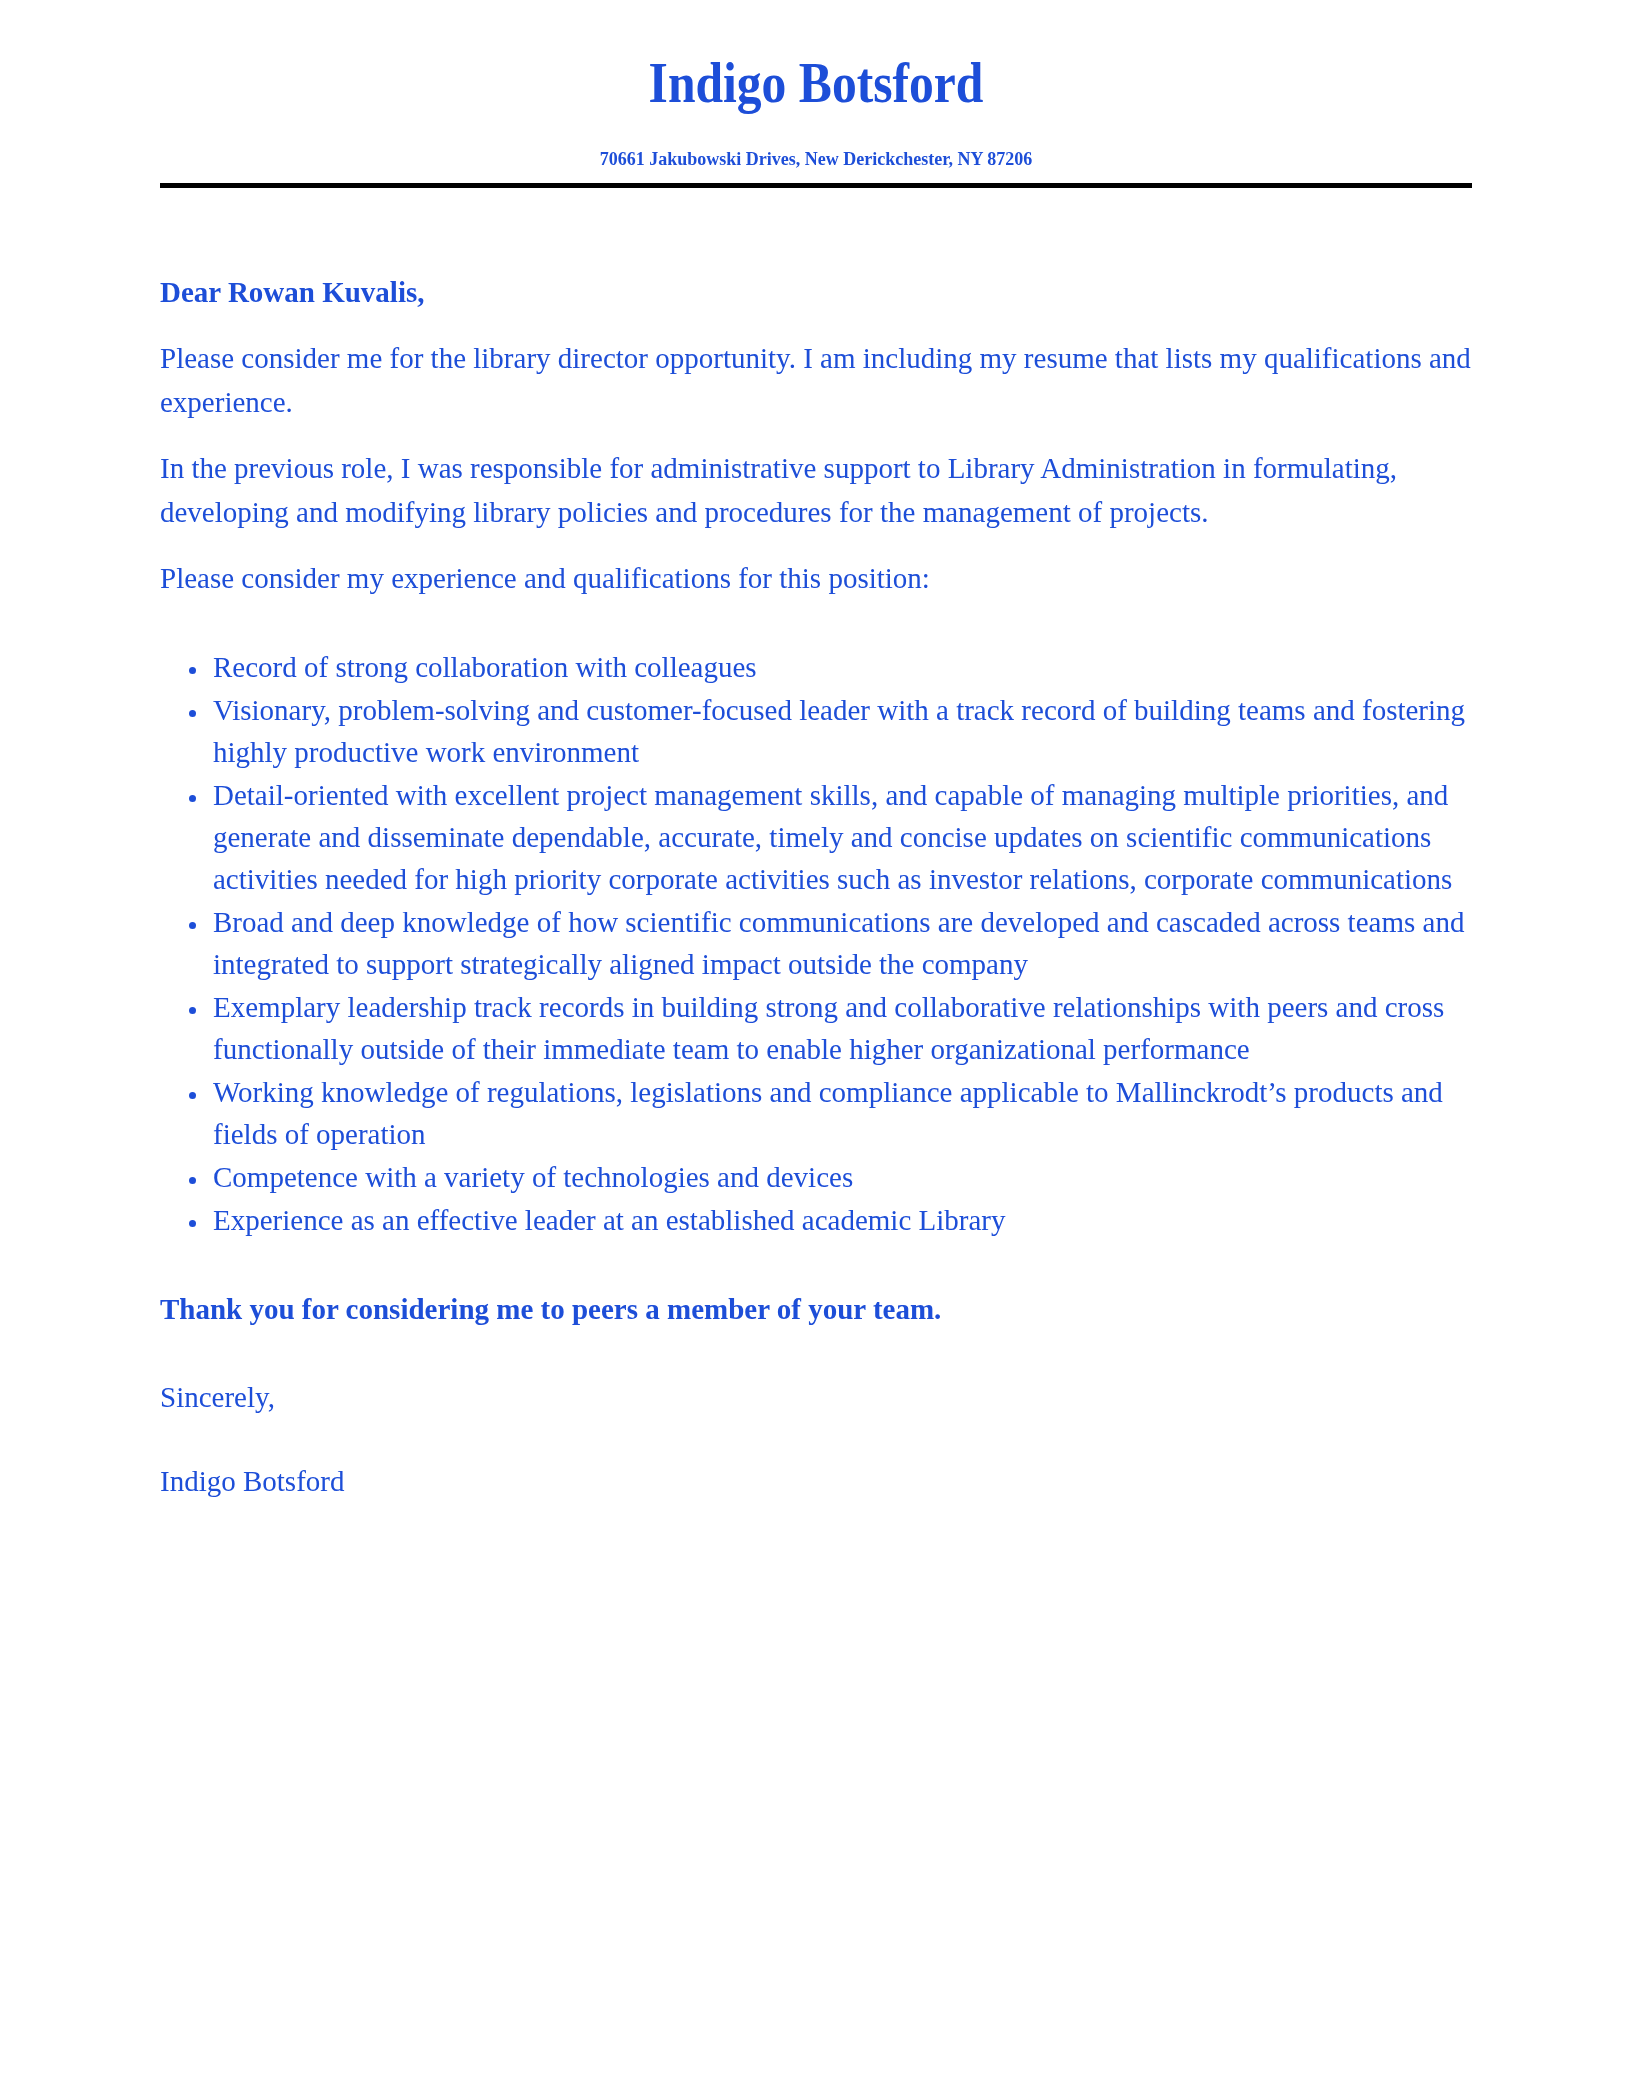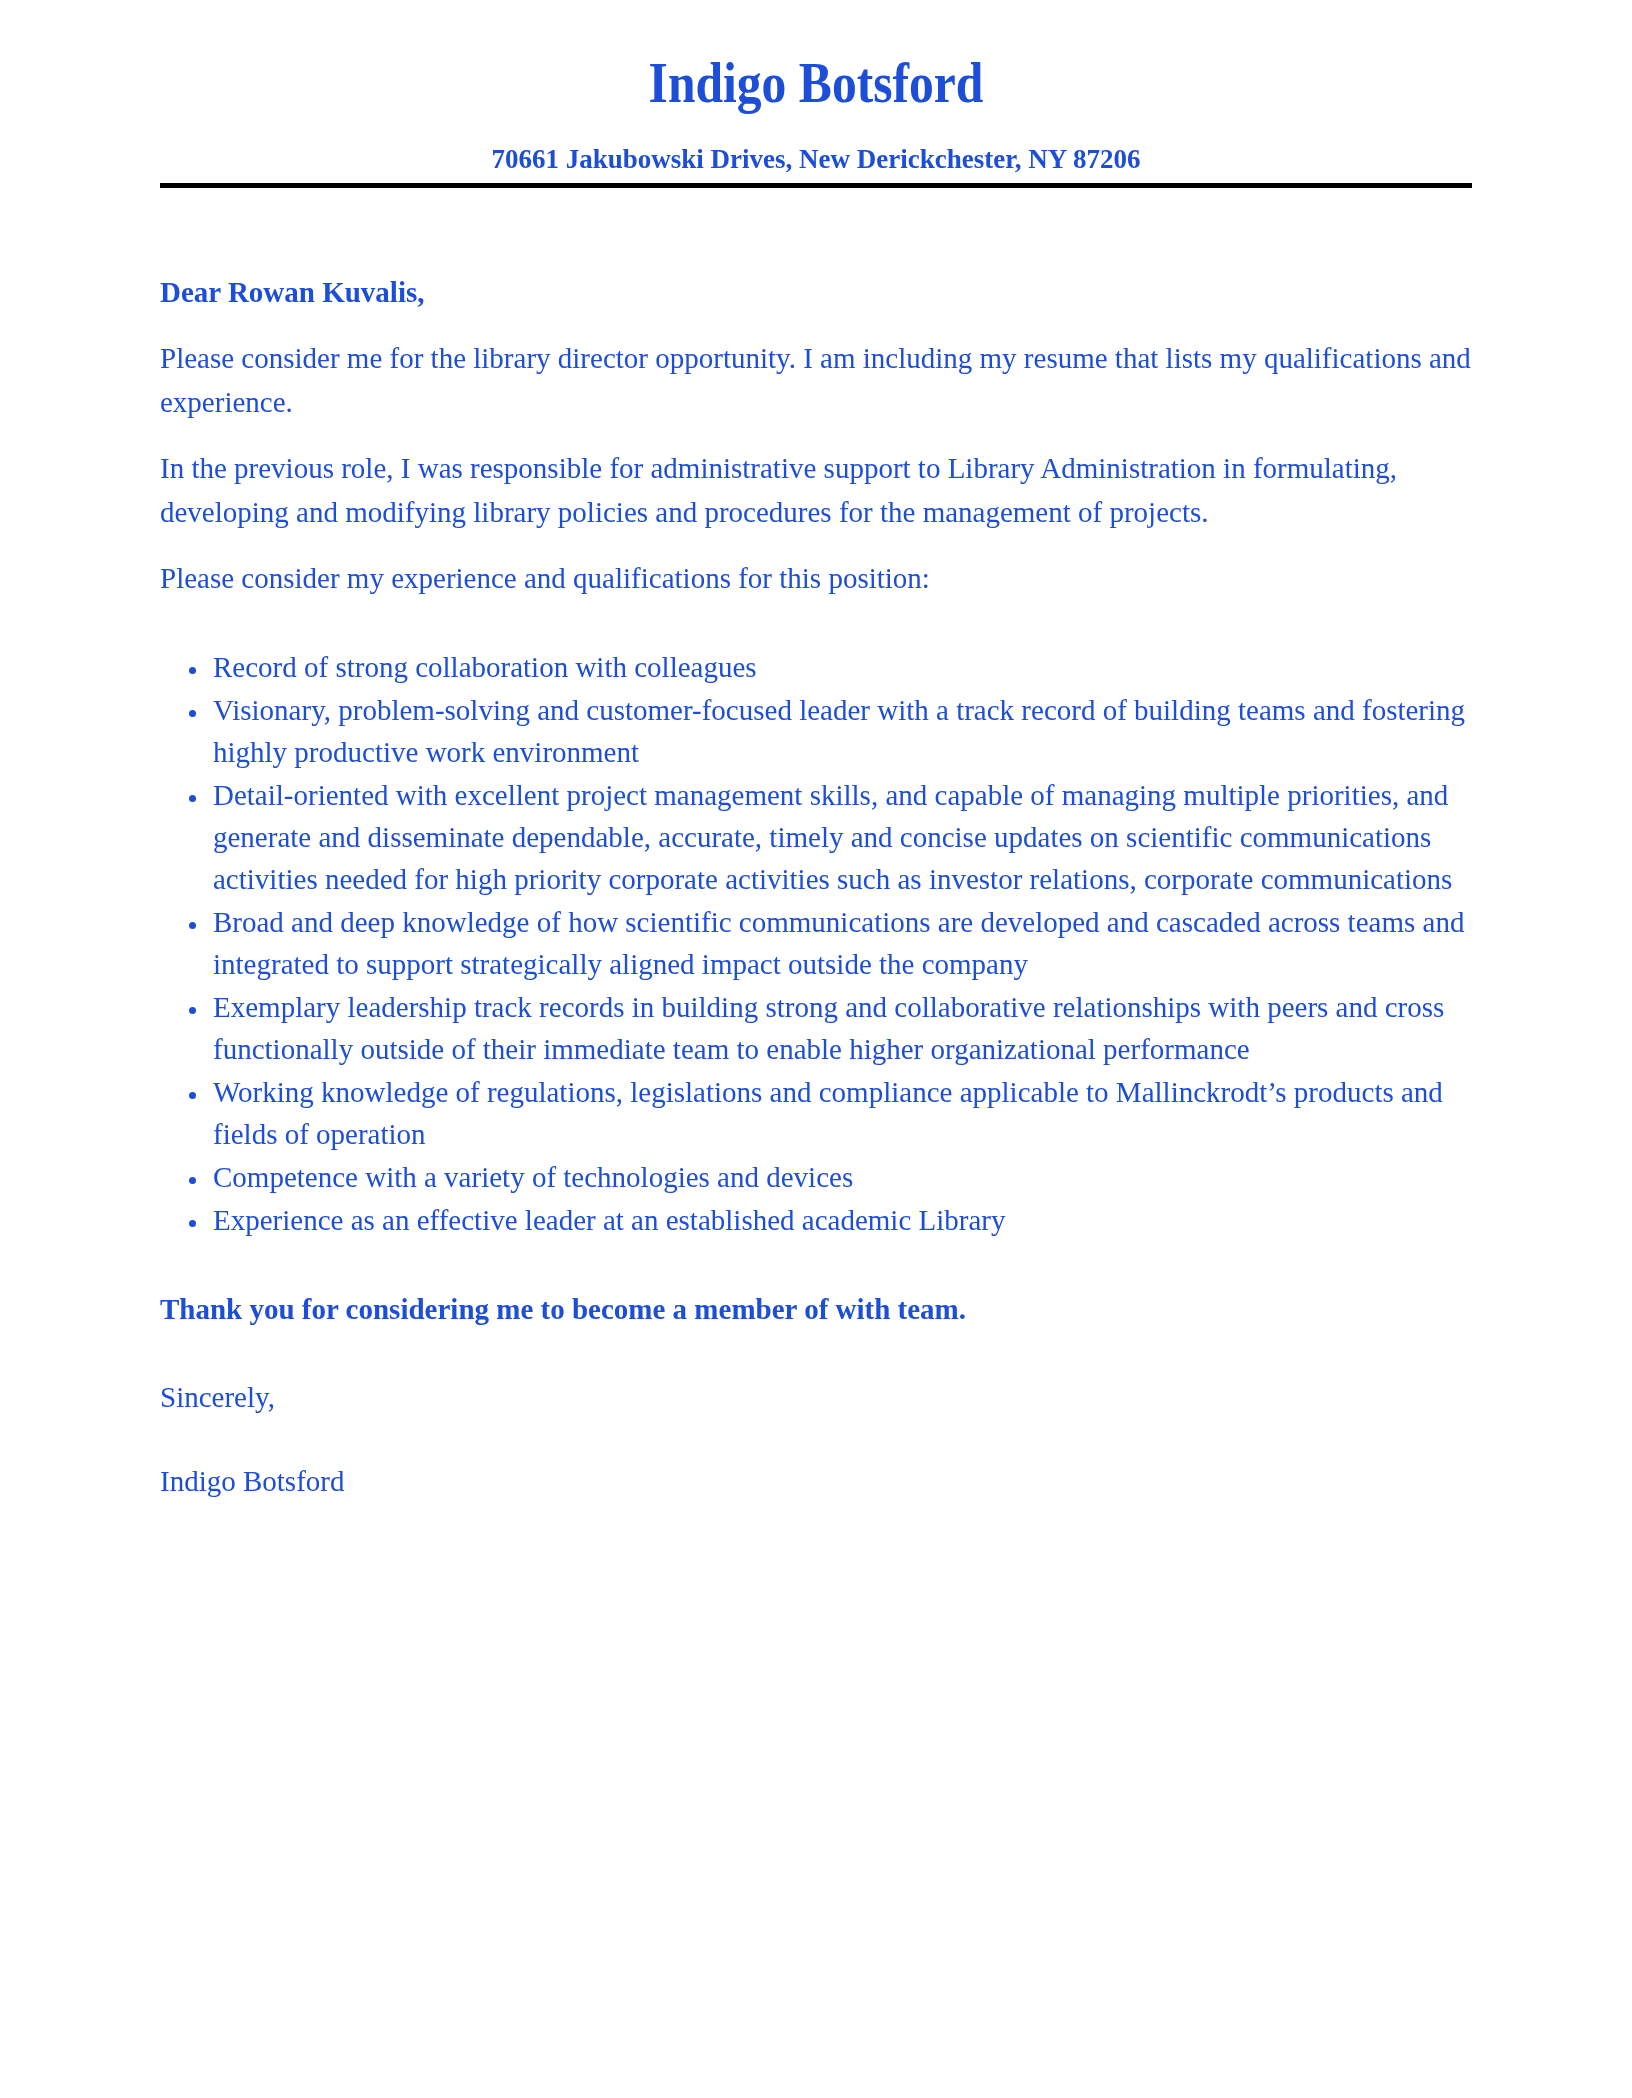--- a/index.html
+++ b/index.html
@@ -30,21 +30,21 @@
     font-size: 57px;
     line-height: 62px;
     font-weight: bold;
     letter-spacing: 0px;
     transform: scaleX(0.87);
     transform-origin: center;
     white-space: nowrap;
   }
   .sender-address {
     margin-top: 30px;
-    font-size: 27px;
+    font-size: 18px;
     line-height: 30px;
     font-weight: bold;
   }
   .header-divider {
     border: none;
     border-top: 5px solid #000000;
     margin: 9px 0 0 0;
   }
   .letter-body {
     padding-top: 60px;
@@ -104,21 +104,21 @@
       <li>Record of strong collaboration with colleagues</li>
       <li>Visionary, problem-solving and customer-focused leader with a track record of building teams and fostering highly productive work environment</li>
       <li>Detail-oriented with excellent project management skills, and capable of managing multiple priorities, and generate and disseminate dependable, accurate, timely and concise updates on scientific communications activities needed for high priority corporate activities such as investor relations, corporate communications</li>
       <li>Broad and deep knowledge of how scientific communications are developed and cascaded across teams and integrated to support strategically aligned impact outside the company</li>
       <li>Exemplary leadership track records in building strong and collaborative relationships with peers and cross functionally outside of their immediate team to enable higher organizational performance</li>
       <li>Working knowledge of regulations, legislations and compliance applicable to Mallinckrodt’s products and fields of operation</li>
       <li>Competence with a variety of technologies and devices</li>
       <li>Experience as an effective leader at an established academic Library</li>
     </ul>
 
-    <p class="closing-thanks">Thank you for considering me to become a member of with team.</p>
+    <p class="closing-thanks">Thank you for considering me to peers a member of your team.</p>
 
     <p class="signoff">
       <span>Sincerely,</span>
       <span>Indigo Botsford</span>
     </p>
 
   </main>
 </div>
 
 </body></html>

